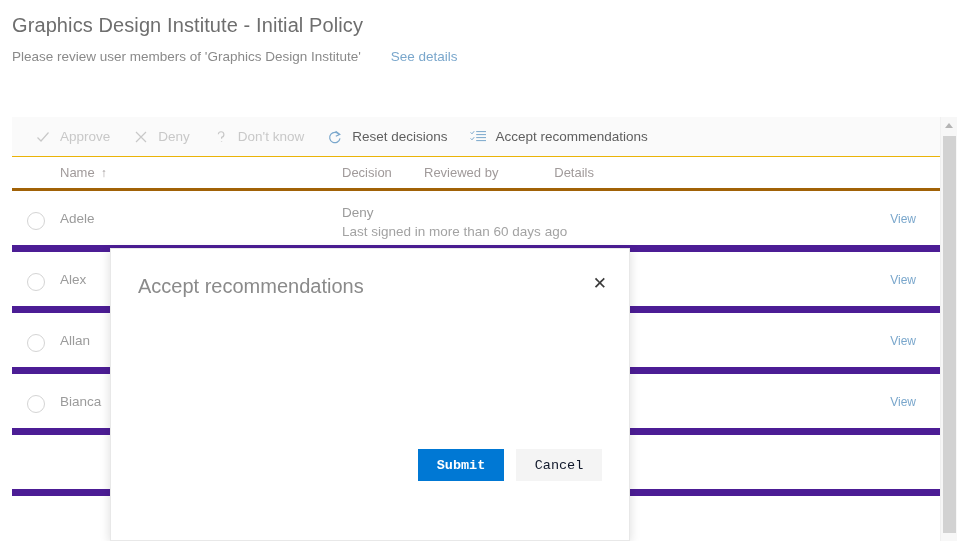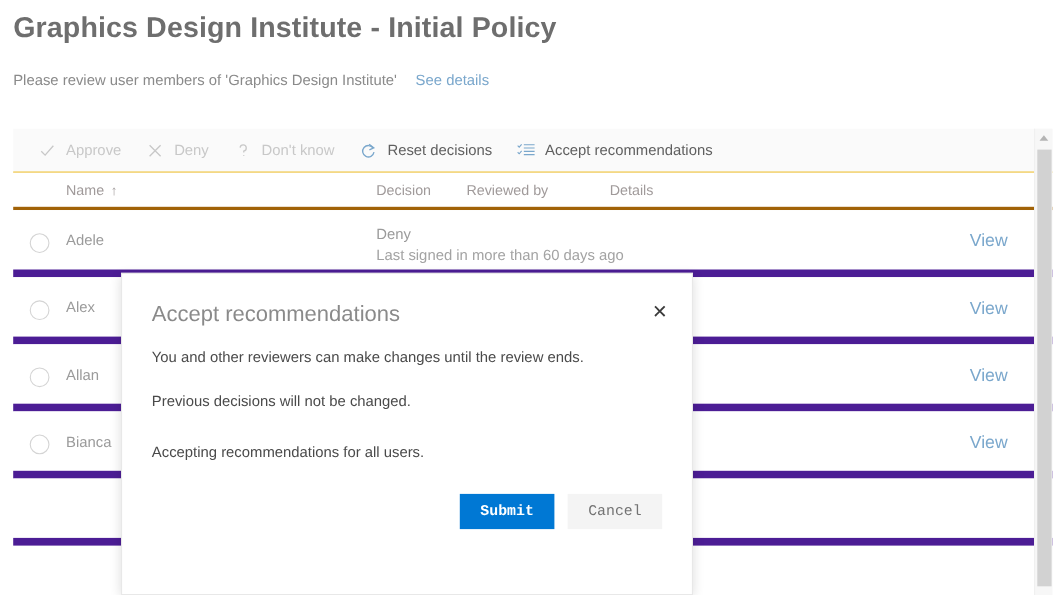--- a/index.html
+++ b/index.html
@@ -15,35 +15,36 @@
     position: relative;
     color: #333333;
   }
 
   
   .page-header {
     padding: 8px 0 0 12px;
     background: #ffffff;
   }
   .page-title {
-    font-size: 26px;
-    font-weight: 700;
+    font-size: 20px;
+    font-weight: 400;
     color: #6e6e6e;
     letter-spacing: .1px;
     line-height: 34px;
     margin: 0;
     white-space: nowrap;
   }
   .subtitle-row {
-    margin-top: 23px;
+    margin-top: 7px;
     display: flex;
     align-items: baseline;
     font-size: 13.5px;
     color: #8a8a8a;
     white-space: nowrap;
+    gap: 13px;
   }
   .subtitle-text { color: #8a8a8a; }
   .see-details {
     color: #7aa7cc;
     margin-left: 17px;
     cursor: pointer;
     text-decoration: none;
   }
 
   
@@ -149,21 +150,21 @@
     cursor: pointer;
   }
   .cell-pad { padding-top: 20px; }
   .reco-cell { padding-top: 12px; line-height: 19px; }
   .reco-main { color: #9b9b9b; }
   .reco-sub  { color: #a3a3a3; }
   .view-link {
     color: #7aa7cc;
     cursor: pointer;
     text-decoration: none;
-    font-size: 16px;
+    font-size: 12px;
   }
 
   
   .scroll-track {
     position: absolute;
     top: 0;
     right: 0;
     width: 17px;
     bottom: 0;
     background: #f7f7f7;
@@ -253,21 +254,21 @@
     cursor: pointer;
     padding: 0 16px;
   }
   .btn-primary {
     background: #0078d4;
     color: #ffffff;
     font-weight: bold;
   }
   .btn-secondary {
     background: #f4f4f4;
-    color: #737373;
+    color: #0f172a;
   }
 </style>
 </head>
 <body>
 
 <div class="page-header">
   <h1 class="page-title">Graphics Design Institute - Initial Policy</h1>
   <div class="subtitle-row">
     <span class="subtitle-text">Please review user members of 'Graphics Design Institute'</span>
     <a class="see-details">See details</a>
@@ -421,22 +422,17 @@
     <div class="scroll-thumb"></div>
   </div>
 
 </div>
 
 <div class="modal">
   <div class="modal-header">
     <h2 class="modal-title">Accept recommendations</h2>
     <button class="modal-close">✕</button>
   </div>
-  <div class="modal-body">
-    <p>You and other reviewers can make changes until the review ends.</p>
-    <p>Previous decisions will not be changed.</p>
-    <p class="spaced">Accepting recommendations for all users.</p>
-  </div>
   <div class="modal-actions">
     <button class="btn btn-primary">Submit</button>
     <button class="btn btn-secondary">Cancel</button>
   </div>
 </div>
 
 </body></html>

